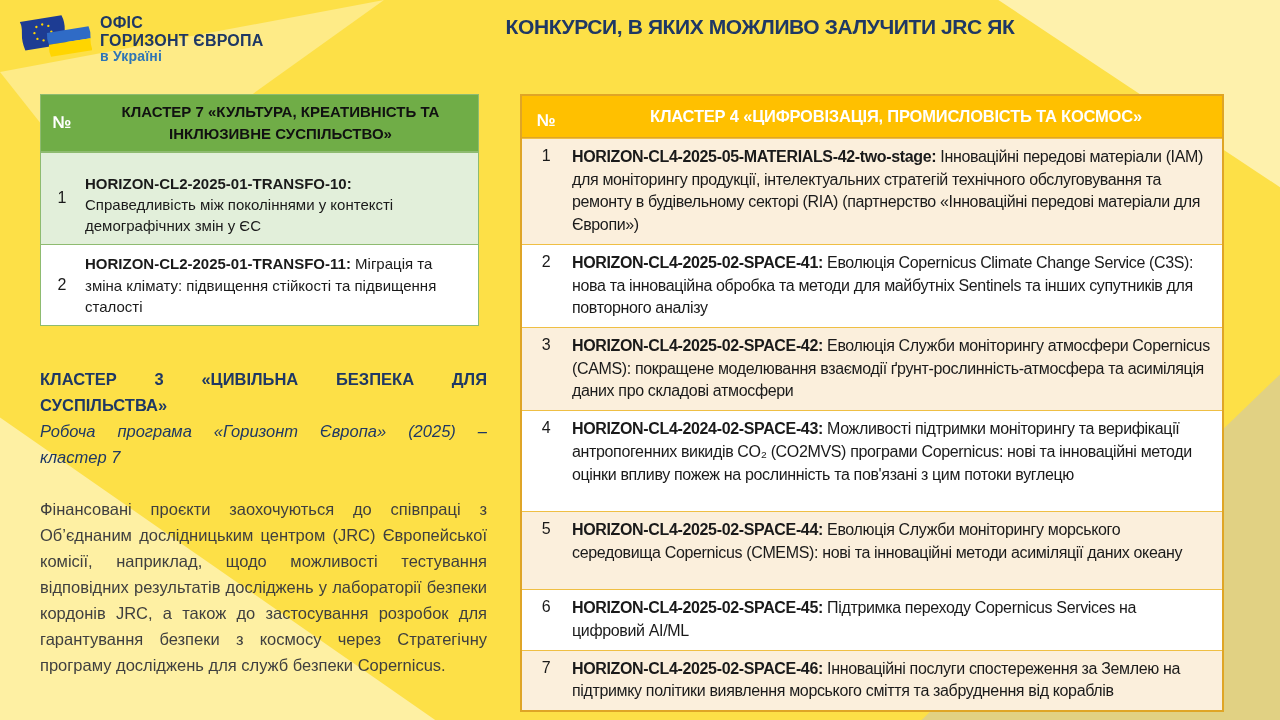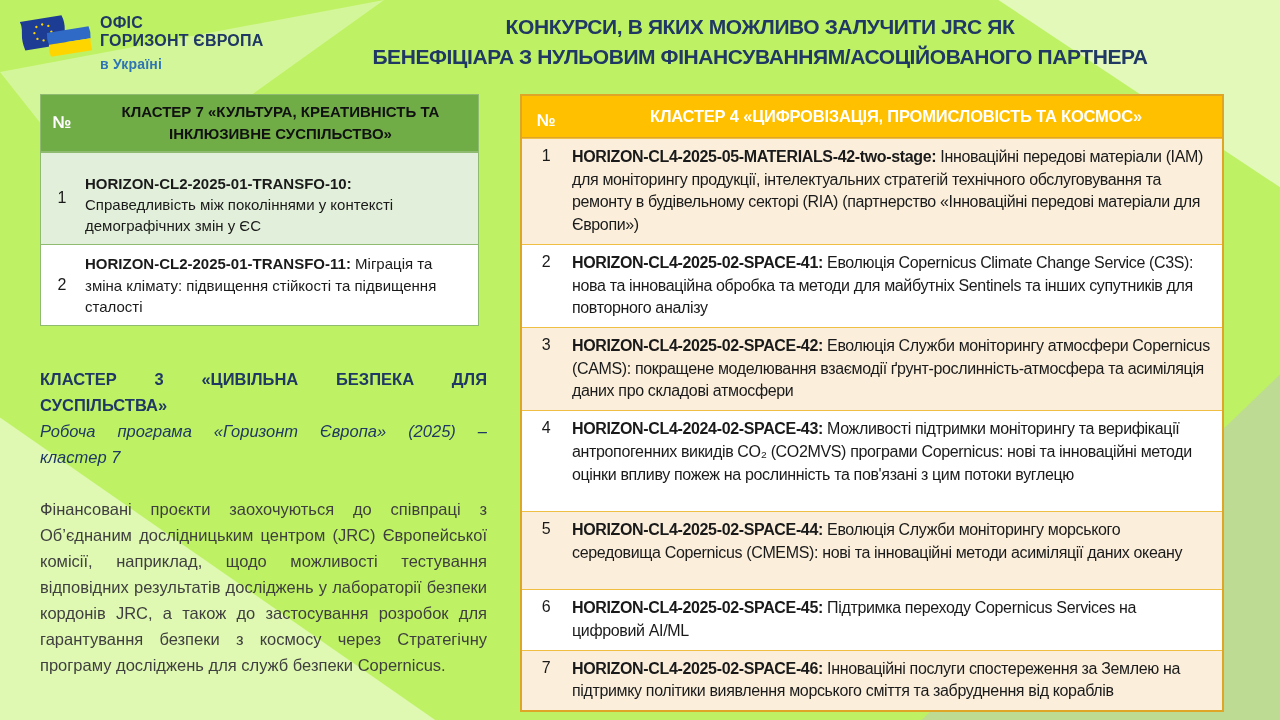--- a/index.html
+++ b/index.html
@@ -1,19 +1,19 @@
 <!DOCTYPE html>
 <html><head>
 <meta charset="utf-8">
 <style>
   html,body{margin:0;padding:0;}
   .slide{
     position:relative;
     width:1280px;height:720px;
-    background:#bef264;
+    background:#fde047;
     overflow:hidden;
     font-family:"Liberation Sans", sans-serif;
   }
   
   .bg-shape{position:absolute;pointer-events:none;}
   .bg-1{left:0;top:0;width:1280px;height:720px;
         background:rgba(255,255,255,0.55);
         clip-path:polygon(78% 0,100% 0,100% 26%);}
   .bg-2{left:0;top:0;width:1280px;height:720px;
         background:rgba(190,190,204,0.45);
@@ -23,21 +23,21 @@
         clip-path:polygon(0 58%,34% 100%,0 100%);}
   .bg-4{left:0;top:0;width:1280px;height:720px;
         background:rgba(255,255,255,0.35);
         clip-path:polygon(0 10%,30% 0,8% 28%);}
 
   
   .logo{position:absolute;left:18px;top:8px;display:flex;align-items:flex-start;gap:8px;}
   .logo svg{display:block;margin-top:4px;}
   .logo-text{line-height:1.1;padding-top:6px;}
   .logo-line{font-weight:bold;color:#1F3864;font-size:16px;letter-spacing:.2px;}
-  .logo-line.blue{color:#2E75B6;font-size:14px;margin-top:8px;}
+  .logo-line.blue{color:#2E75B6;font-size:14px;margin-top:0;}
   .title{
     position:absolute;left:300px;top:12px;width:920px;
     text-align:center;color:#1F3864;font-weight:bold;
     font-size:21px;line-height:30px;letter-spacing:-0.4px;
   }
 
   
   .tbl-left{
     position:absolute;left:40px;top:94px;width:437px;
     border:1.5px solid #8EBB70;background:#fff;
@@ -122,21 +122,20 @@
     </svg>
     <div class="logo-text">
       <div class="logo-line">ОФІС</div>
       <div class="logo-line">ГОРИЗОНТ ЄВРОПА</div>
       <div class="logo-line blue">в Україні</div>
     </div>
   </div>
 
   <div class="title">
     <div>КОНКУРСИ, В ЯКИХ МОЖЛИВО ЗАЛУЧИТИ JRC ЯК</div>
-    <div>БЕНЕФІЦІАРА З НУЛЬОВИМ ФІНАНСУВАННЯМ/АСОЦІЙОВАНОГО ПАРТНЕРА</div>
   </div>
 
   <div class="tbl-left">
     <div class="thead">
       <div class="num">№</div>
       <div class="ttl">КЛАСТЕР 7 «КУЛЬТУРА, КРЕАТИВНІСТЬ ТА ІНКЛЮЗИВНЕ СУСПІЛЬСТВО»</div>
     </div>
     <div class="trow alt">
       <div class="num">1</div>
       <div class="ttext"><b class="code block">HORIZON-CL2-2025-01-TRANSFO-10:</b><span>Справедливість між поколіннями у контексті демографічних змін у ЄС</span></div>

